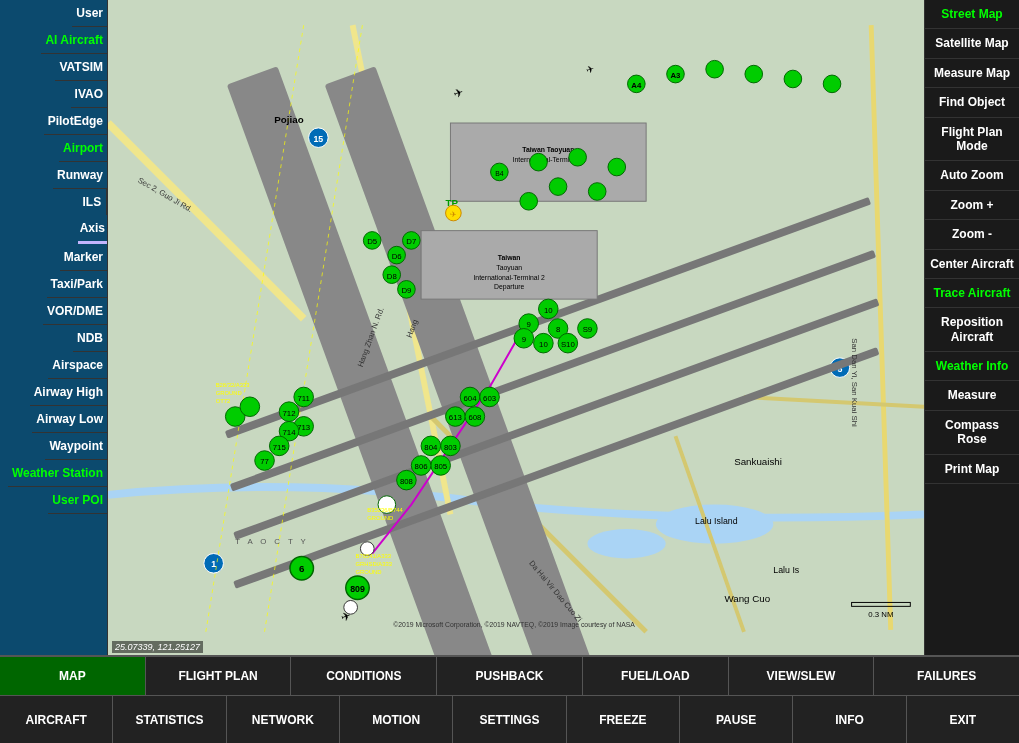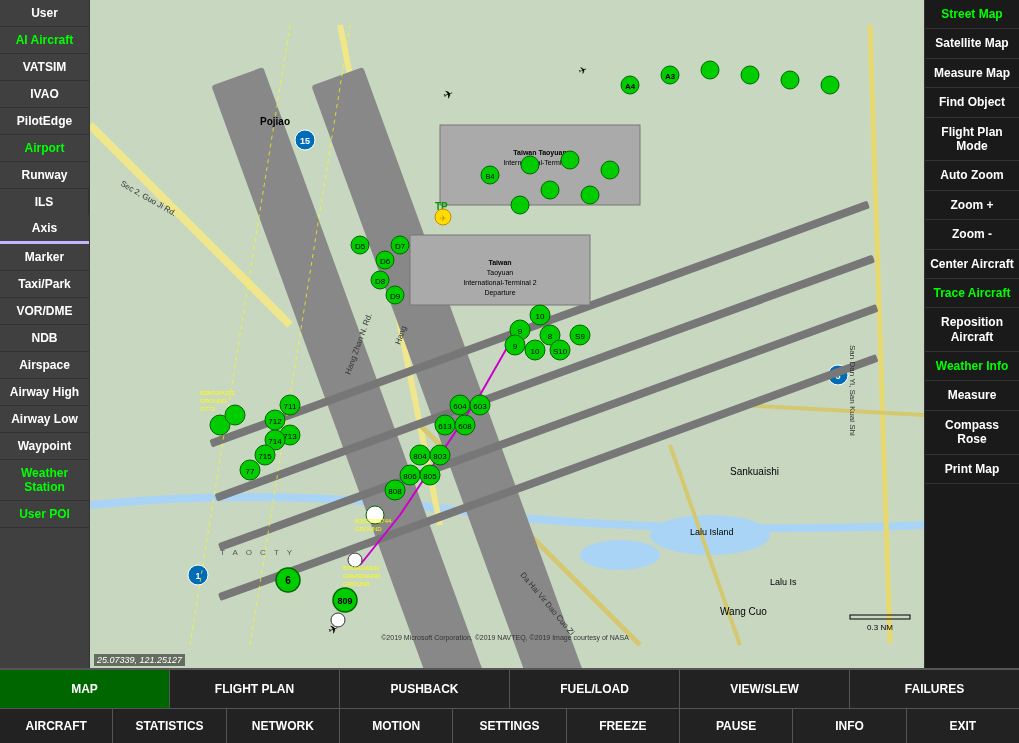--- a/index.html
+++ b/index.html
@@ -3,26 +3,27 @@
   <meta charset="utf-8">
   <style>
     * { margin: 0; padding: 0; box-sizing: border-box; }
     body { width: 1019px; height: 743px; background: #1a1a1a; font-family: Arial, sans-serif; overflow: hidden; display: flex; flex-direction: column; }
 
     
     .main-area { display: flex; flex: 1; overflow: hidden; }
 
     
     .left-sidebar {
-      width: 90px;
-      background: #404040;
+      width: 108px;
+      background: #0c4a6e;
       display: flex;
       flex-direction: column;
       border-right: 1px solid #333;
       overflow-y: auto;
+      align-items: flex-end;
     }
     .left-sidebar .item {
       color: #fff;
       font-size: 12px;
       font-weight: bold;
       text-align: center;
       padding: 6px 4px;
       border-bottom: 1px solid #333;
       cursor: pointer;
     }
@@ -76,21 +77,21 @@
     .bottom-bar1 {
       display: flex;
       background: #1a1a1a;
       border-top: 2px solid #555;
       height: 40px;
     }
     .bottom-bar2 {
       display: flex;
       background: #1a1a1a;
       border-top: 1px solid #555;
-      height: 35px;
+      height: 48px;
     }
     .bottom-btn {
       flex: 1;
       color: #fff;
       font-size: 12px;
       font-weight: bold;
       text-align: center;
       padding: 5px 2px;
       border-right: 1px solid #555;
       cursor: pointer;
@@ -353,20 +354,21 @@
     <div class="item green">Weather Info</div>
     <div class="item">Measure</div>
     <div class="item">Compass Rose</div>
     <div class="item">Print Map</div>
   </div>
 </div>
 
 <div class="bottom-bar1">
   <div class="bottom-btn active">MAP</div>
   <div class="bottom-btn">FLIGHT PLAN</div>
+  <div class="bottom-btn">CONDITIONS</div>
   <div class="bottom-btn">PUSHBACK</div>
   <div class="bottom-btn">FUEL/LOAD</div>
   <div class="bottom-btn">VIEW/SLEW</div>
   <div class="bottom-btn">FAILURES</div>
 </div>
 
 <div class="bottom-bar2">
   <div class="bottom-btn">AIRCRAFT</div>
   <div class="bottom-btn">STATISTICS</div>
   <div class="bottom-btn">NETWORK</div>

